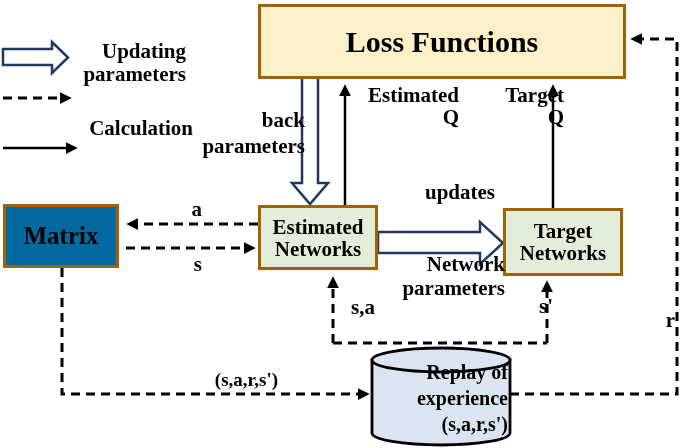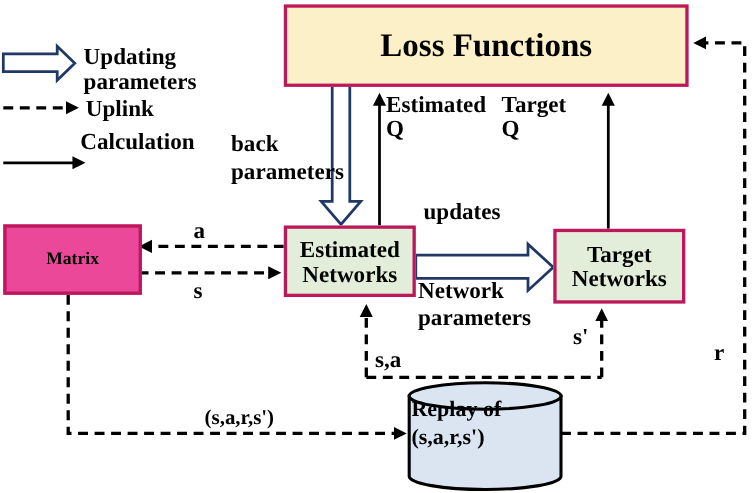--- a/index.html
+++ b/index.html
@@ -2,41 +2,41 @@
 <html><head>
 <meta charset="utf-8">
 <style>
   html,body{margin:0;padding:0;background:#fff;}
   .stage{
     position:relative;width:685px;height:448px;background:#ffffff;overflow:hidden;
     font-family:"Liberation Serif","DejaVu Serif",serif;font-weight:bold;color:#000;
   }
   .layer{position:absolute;left:0;top:0;width:685px;height:448px;}
   .box{
-    position:absolute;box-sizing:border-box;border:3px solid #be185d;
+    position:absolute;box-sizing:border-box;border:3px solid #a16207;
     display:flex;flex-direction:column;align-items:center;justify-content:center;
     text-align:center;
   }
   .box-loss{left:258px;top:4px;width:368px;height:75px;background:#fcf0c9;font-size:30px;}
-  .box-matrix{left:3px;top:204px;width:126px;height:64px;background:#ec4899;font-size:16px;}
+  .box-matrix{left:3px;top:204px;width:116px;height:64px;background:#0369a1;font-size:25px;}
   .box-est{left:258px;top:205px;width:120px;height:65px;background:#e2eed9;font-size:21px;line-height:22px;}
   .box-tgt{left:503px;top:208px;width:120px;height:68px;background:#e2eed9;font-size:21px;line-height:22px;}
-  .lbl{position:absolute;text-align:left;font-size:21px;line-height:23px;}
+  .lbl{position:absolute;text-align:right;font-size:21px;line-height:23px;}
   .lbl div{white-space:nowrap;}
   .lbl-updating{left:76px;top:40px;width:110px;}
   .lbl-uplink{left:78px;top:87px;width:100px;}
   .lbl-calc{left:73px;top:116px;width:120px;line-height:25px;}
-  .lbl-backprop{left:190px;top:117px;width:115px;line-height:26px;margin-left:20px;}
+  .lbl-backprop{left:190px;top:107px;width:115px;line-height:26px;}
   .lbl-estq{left:351px;top:84px;width:108px;line-height:22px;}
   .lbl-tgtq{left:456px;top:84px;width:108px;line-height:22px;}
   .lbl-regupd{left:385px;top:180px;width:110px;line-height:24px;}
   .lbl-netpar{left:380px;top:252px;width:125px;line-height:24px;}
   .lbl-a{left:176px;top:198px;width:26px;}
   .lbl-s{left:176px;top:253px;width:26px;}
-  .lbl-sa{left:341px;top:296px;width:34px;margin-top:20px;}
+  .lbl-sa{left:341px;top:296px;width:34px;}
   .lbl-sp{left:521px;top:295px;width:32px;}
   .lbl-r{left:649px;top:309px;width:26px;}
   .lbl-sars{left:186px;top:368px;width:92px;font-size:19px;}
   .lbl-replay{left:374px;top:359px;width:134px;font-size:20px;line-height:26px;font-family:Liberation Serif, serif;}
 </style>
 </head>
 <body>
 
 <div class="stage">
 
@@ -78,29 +78,27 @@
   <div class="box box-est">
     <div>Estimated</div>
     <div>Networks</div>
   </div>
   <div class="box box-tgt">
     <div>Target</div>
     <div>Networks</div>
   </div>
   <div class="lbl lbl-replay">
     <div>Replay of</div>
+    <div>experience</div>
     <div>(s,a,r,s')</div>
   </div>
 
   <div class="lbl lbl-updating">
     <div>Updating</div>
     <div>parameters</div>
-  </div>
-  <div class="lbl lbl-uplink">
-    <div>Uplink</div>
   </div>
   <div class="lbl lbl-calc">
     <div>Calculation</div>
   </div>
 
   <div class="lbl lbl-backprop">
     <div>back</div>
     <div>parameters</div>
   </div>
   <div class="lbl lbl-estq">

